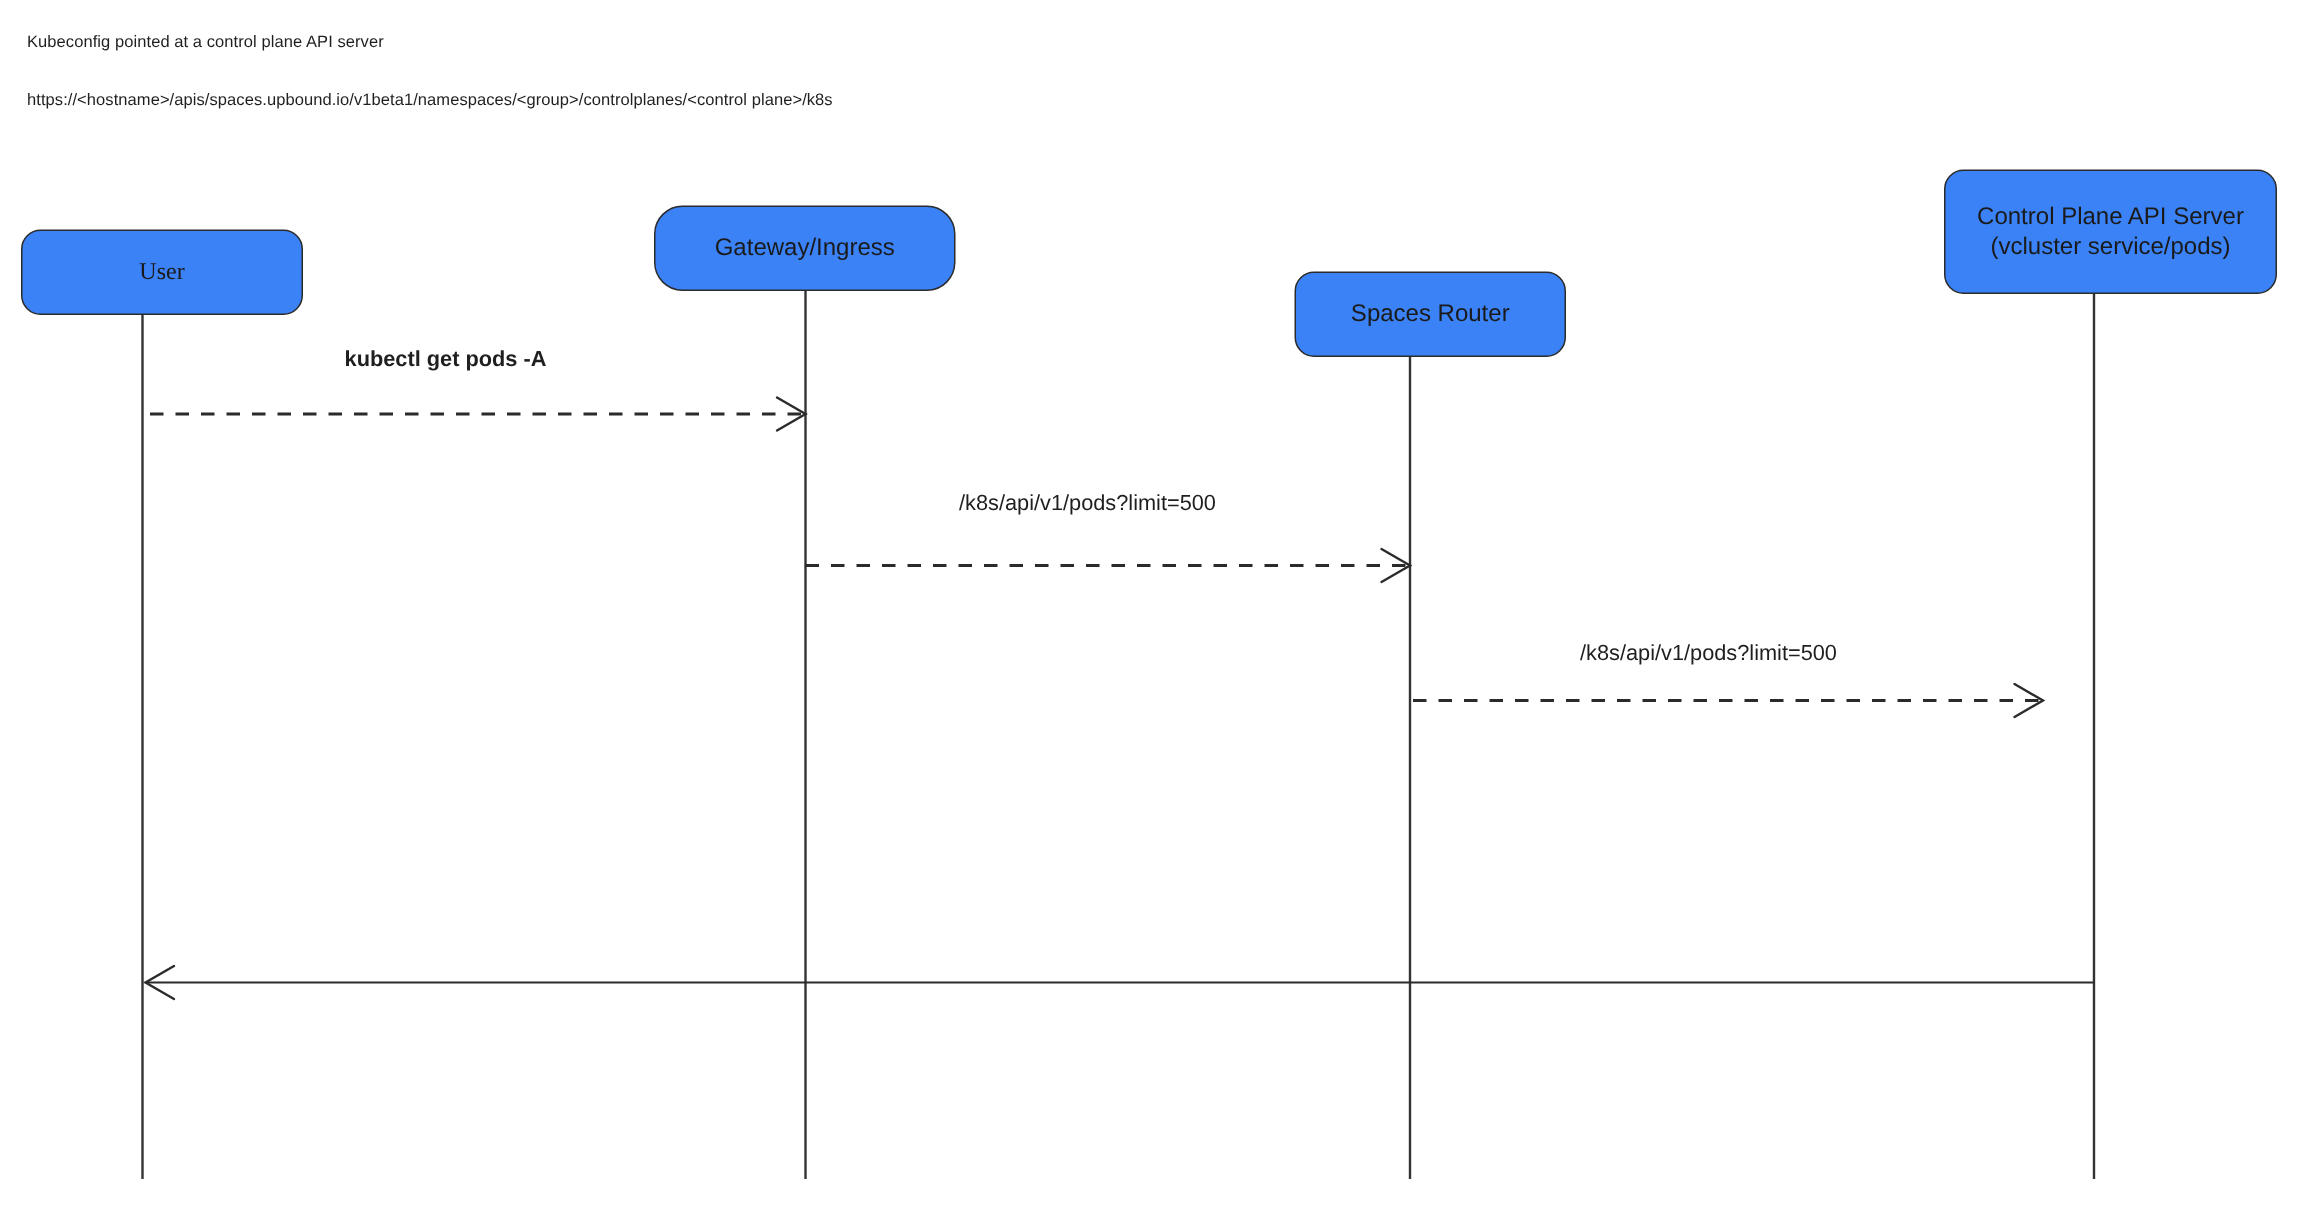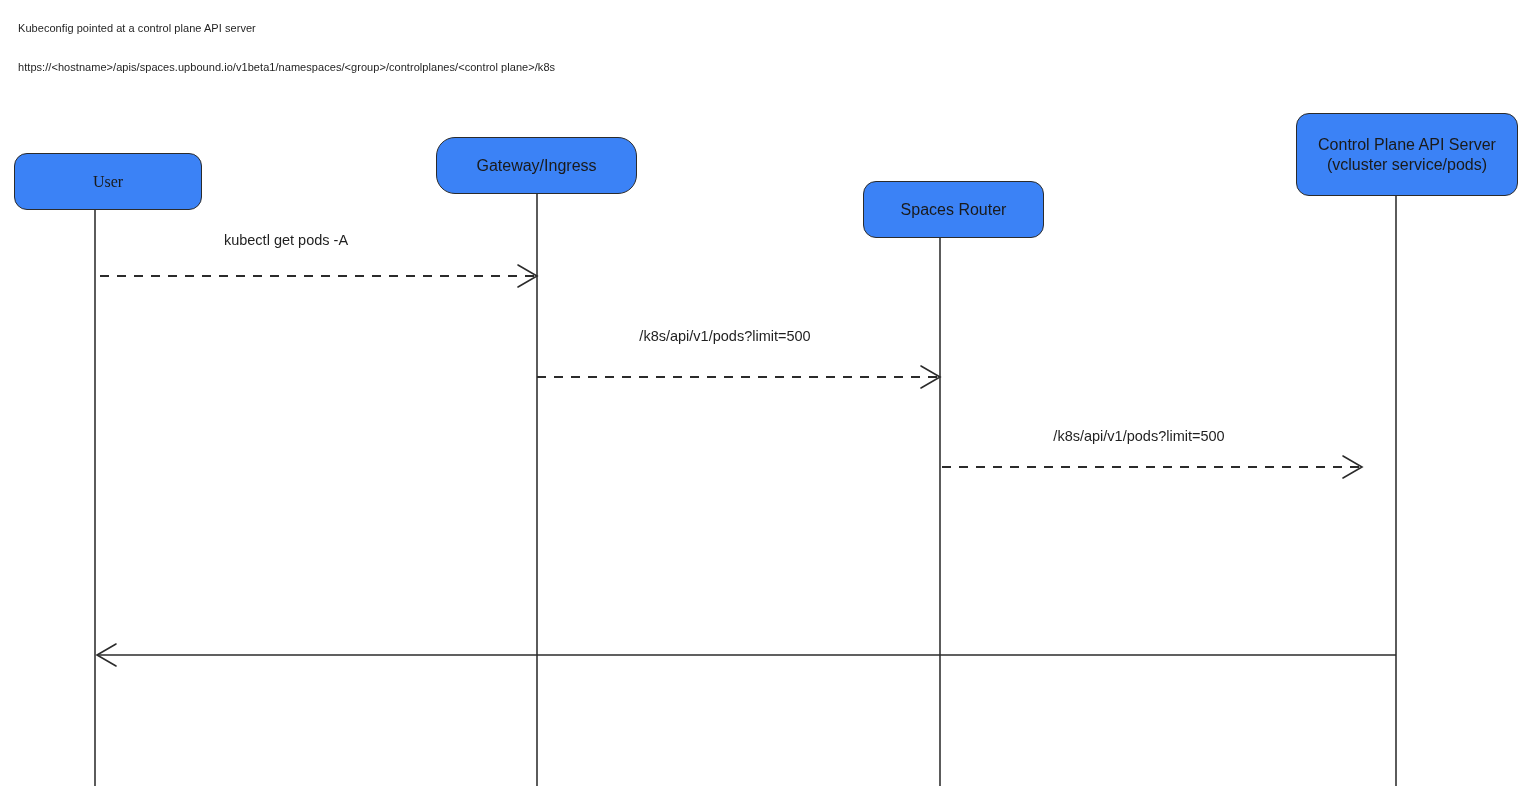--- a/index.html
+++ b/index.html
@@ -106,16 +106,16 @@
     <div class="actor-box" style="left: 863px; top: 137px; width: 181px; height: 57px; margin-top: 44px;">
       <span class="actor-label">Spaces Router</span>
     </div>
     <div class="actor-box" style="left: 1296px; top: 113px; width: 222px; height: 83px;">
       <span class="actor-label">Control Plane API Server
 (vcluster service/pods)</span>
     </div>
   </div>
 
 <div id="labels-layer">
-    <div class="msg-label" style="left: 286px; top: 231px;">kubectl get pods -A</div>
+    <div class="msg-label" style="left: 297px; top: 231px; font-weight: bold;">kubectl get pods -A</div>
     <div class="msg-label" style="left: 725px; top: 327px;">/k8s/api/v1/pods?limit=500</div>
     <div class="msg-label" style="left: 1139px; top: 427px;">/k8s/api/v1/pods?limit=500</div>
   </div>
 
 </body></html>

